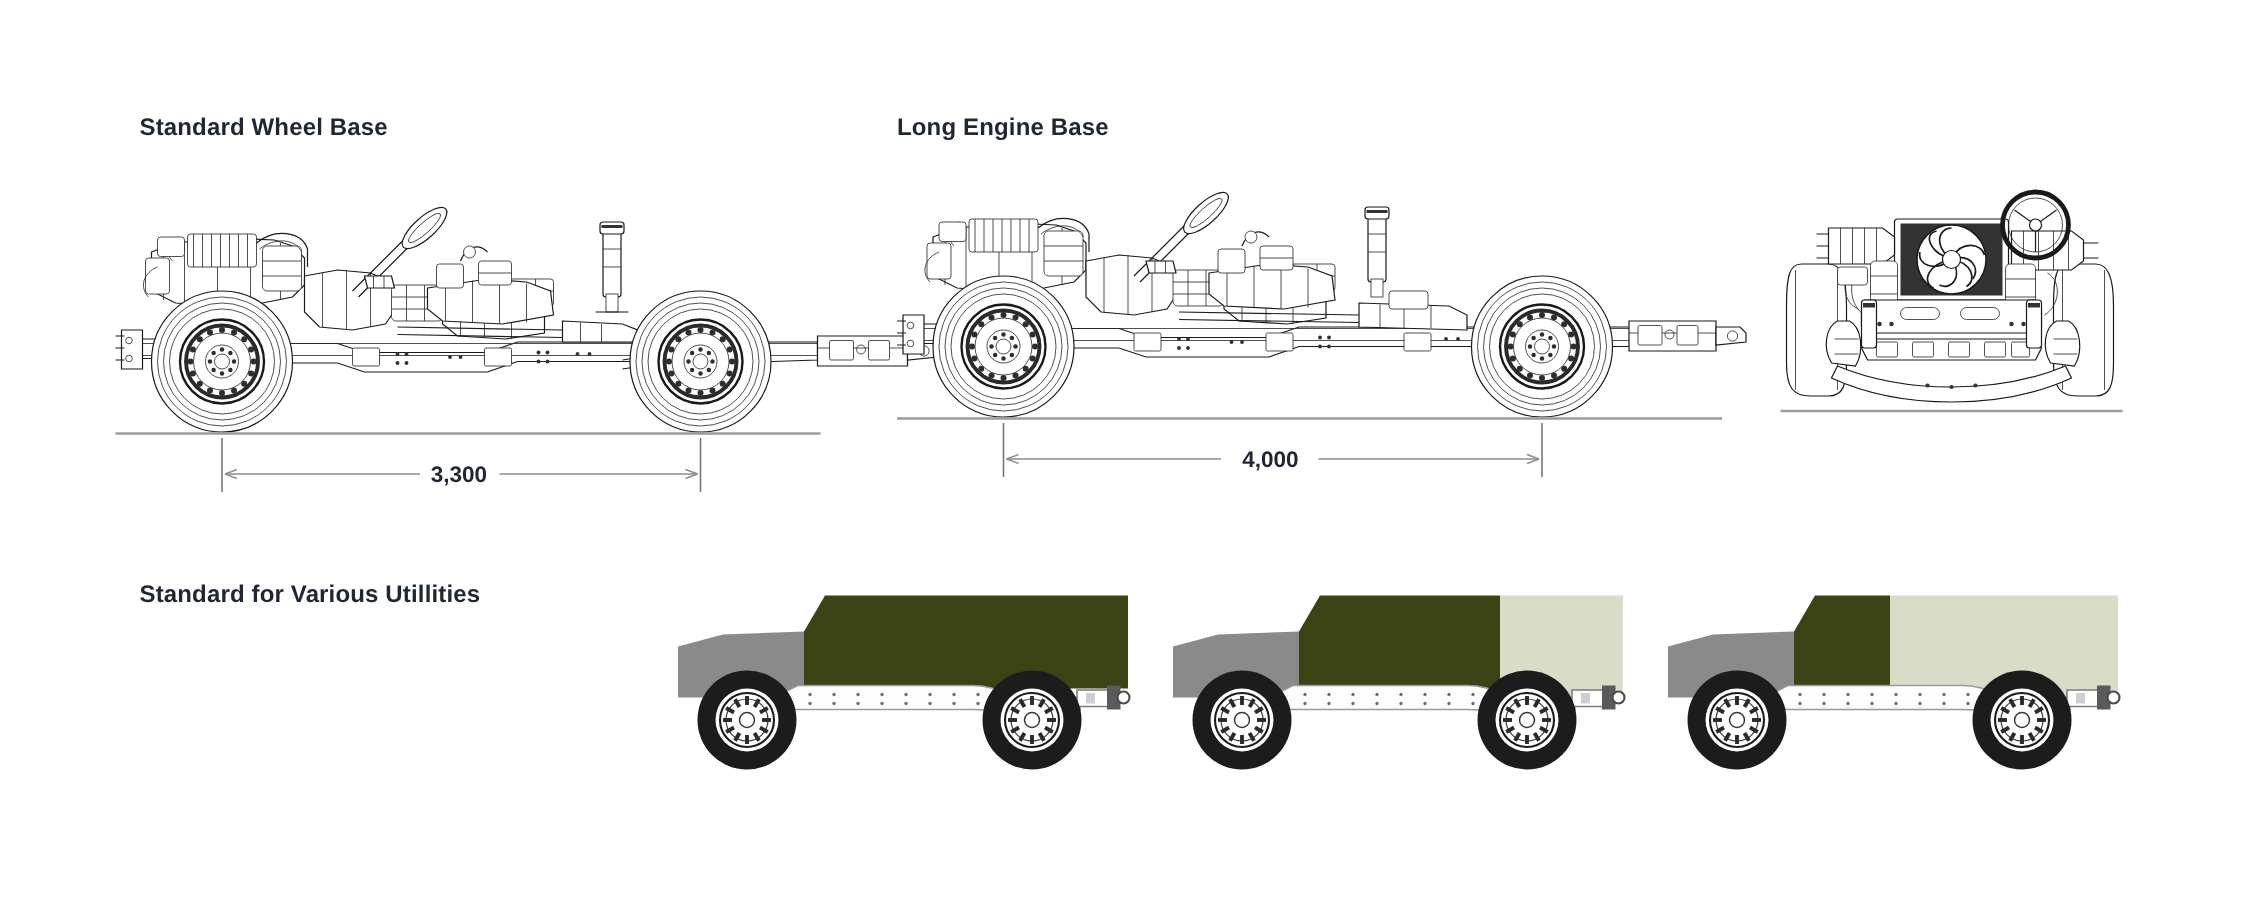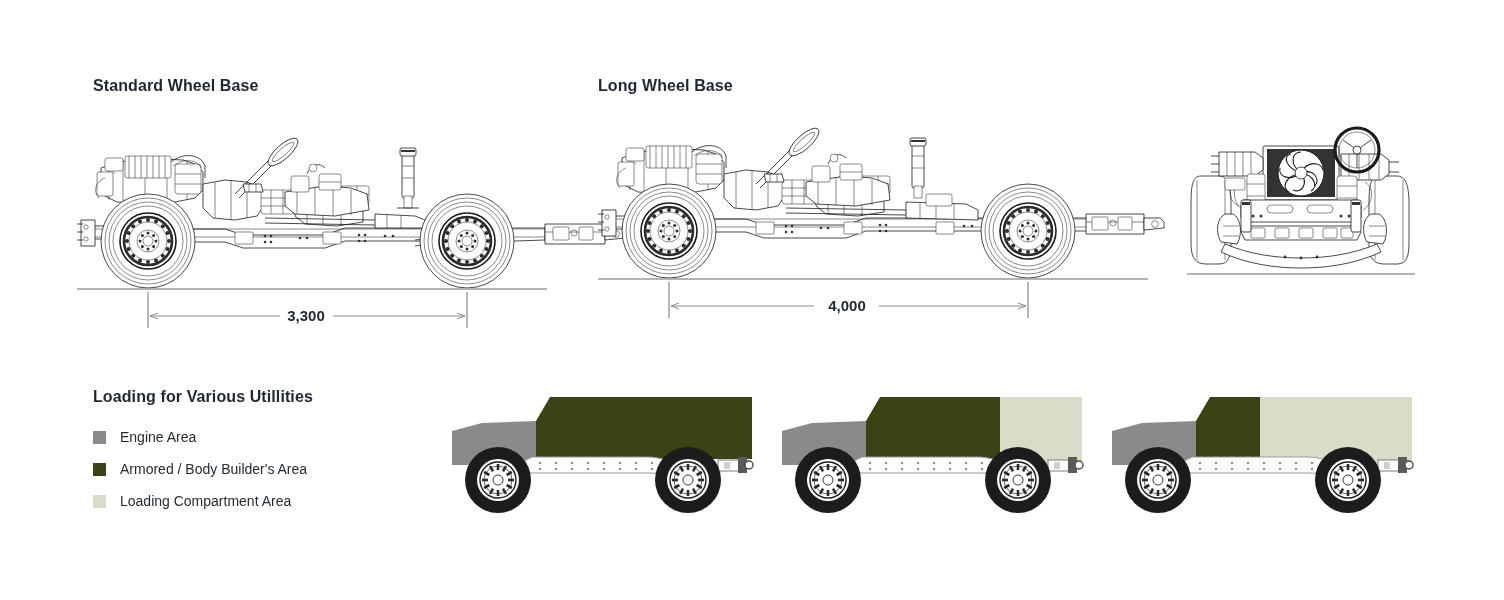--- a/index.html
+++ b/index.html
@@ -63,38 +63,24 @@
     font-size: 15px; font-weight: bold; fill: #1f2733;
   }
 </style>
 </head>
 <body>
 
 <div id="page">
 
   <div class="section-title" id="title-swb">Standard Wheel Base</div>
 
-  <div class="section-title" id="title-lwb">Long Wheel Base</div>
-
-  <div class="section-title" id="title-legend">Loading for Various Utillities</div>
-
-  <div class="legend-list">
-    <div class="legend-row">
-      <span class="legend-swatch" style="background:#8a8a8a"></span>
-      <span class="legend-label">Engine Area</span>
-    </div>
-    <div class="legend-row">
-      <span class="legend-swatch" style="background:#3b4314"></span>
-      <span class="legend-label">Armored / Body Builder's Area</span>
-    </div>
-    <div class="legend-row">
-      <span class="legend-swatch" style="background:#d9ddc8"></span>
-      <span class="legend-label">Loading Compartment Area</span>
-    </div>
-  </div>
+  <div class="section-title" id="title-lwb">Long Engine Base</div>
+
+  <div class="section-title" id="title-legend">Standard for Various Utillities</div>
+
 
   <div class="drawing" id="swb-drawing">
     <svg width="490" height="210" viewBox="0 0 490 210">
       <defs>
         <g id="wheel-side">
           <circle class="ln-f" cx="0" cy="0" r="47"></circle>
           <circle class="ln-t" cx="0" cy="0" r="43"></circle>
           <circle class="ln-t" cx="0" cy="0" r="39"></circle>
           <circle class="ln-t" cx="0" cy="0" r="35"></circle>
           <circle cx="0" cy="0" r="28" fill="#ffffff" stroke="#1a1a1a" stroke-width="1.6"></circle>

